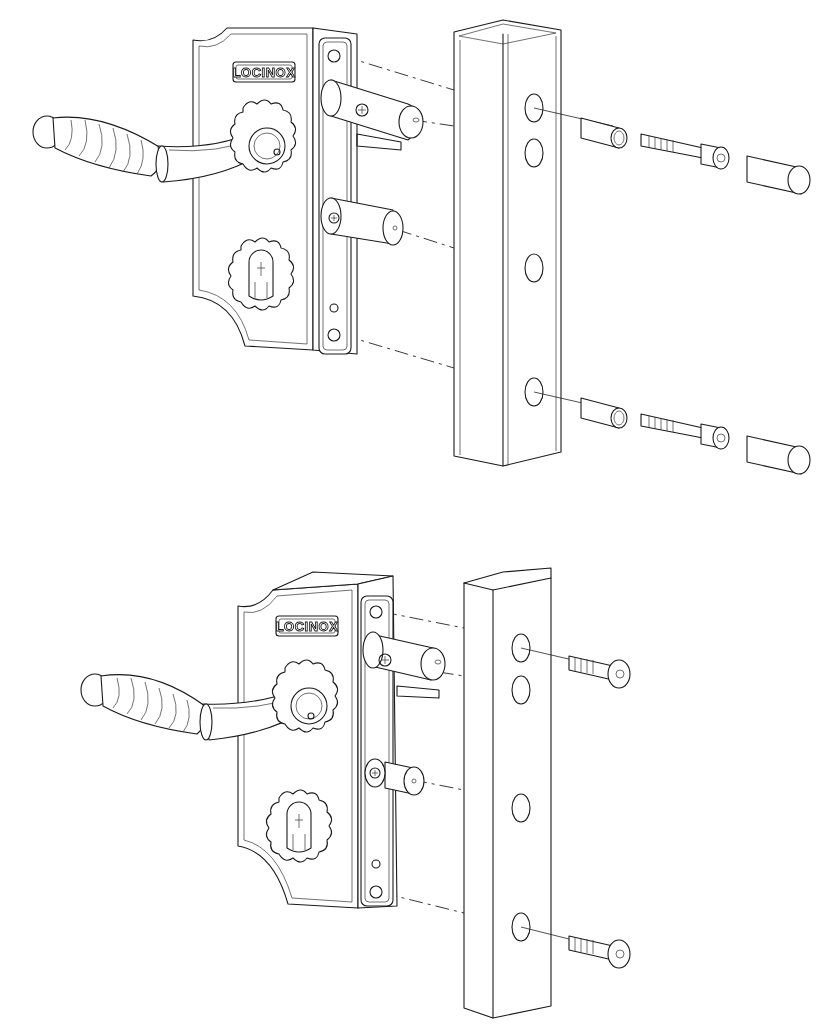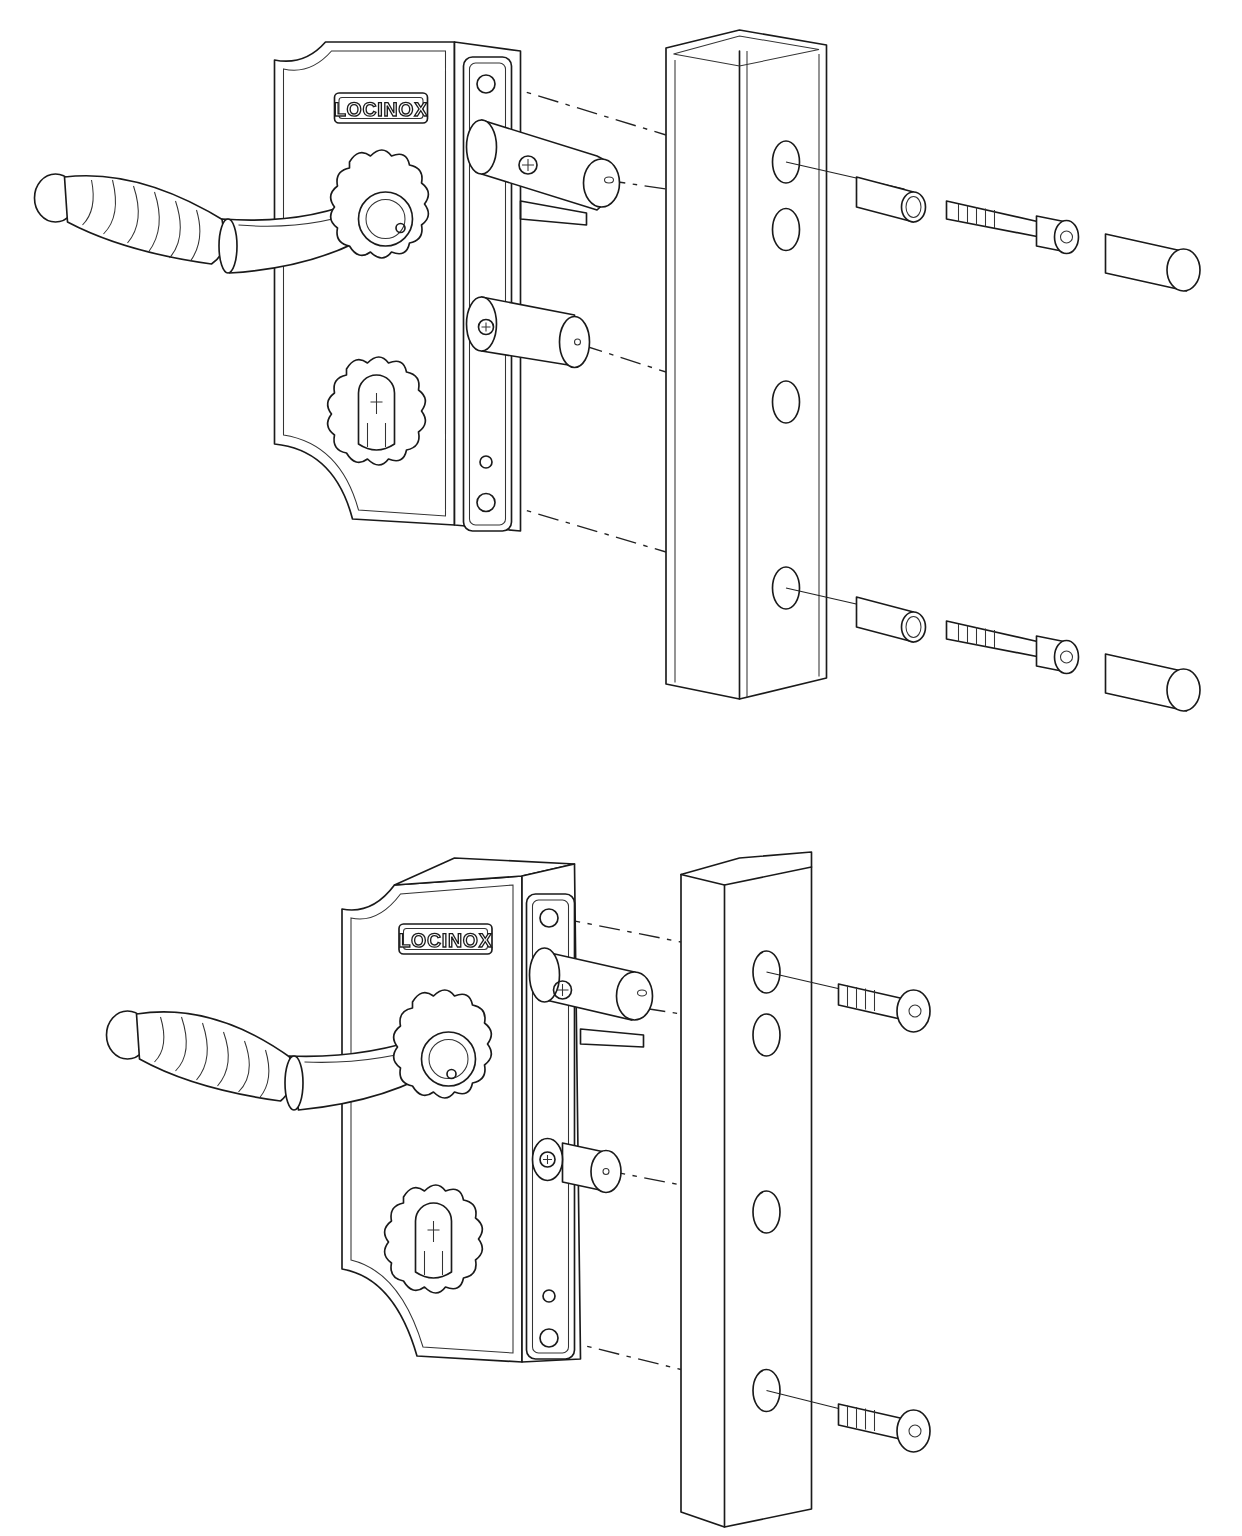--- a/index.html
+++ b/index.html
@@ -1,17 +1,17 @@
 <!DOCTYPE html>
 <html><head>
   <meta charset="utf-8">
   <style>
     html, body { margin: 0; padding: 0; background: #ffffff; }
     body { width: 828px; height: 1024px; overflow: hidden; font-family: "Liberation Sans", sans-serif; }
-    #canvas { position: absolute; left: 3px; top: 0; width: 744px; height: 1024px; }
+    #canvas { position: absolute; left: 13px; top: 0; width: 744px; height: 1024px; }
     svg { display: block; }
     .ln { fill: none; stroke: #1a1a1a; stroke-width: 1.1; stroke-linejoin: round; stroke-linecap: round; }
     .thin { fill: none; stroke: #333; stroke-width: 0.7; }
     .fill { fill: #ffffff; stroke: #1a1a1a; stroke-width: 1.1; stroke-linejoin: round; }
     .dash { fill: none; stroke: #222; stroke-width: 0.9; stroke-dasharray: 14 5 3 5; }
     .axis { fill: none; stroke: #222; stroke-width: 0.8; }
     .brand { font-family: "Liberation Sans", sans-serif; font-weight: bold; font-size: 13px; fill: #ffffff; stroke: #1a1a1a; stroke-width: 0.9; letter-spacing: 0.5px; }
   </style>
 </head>
 <body>

